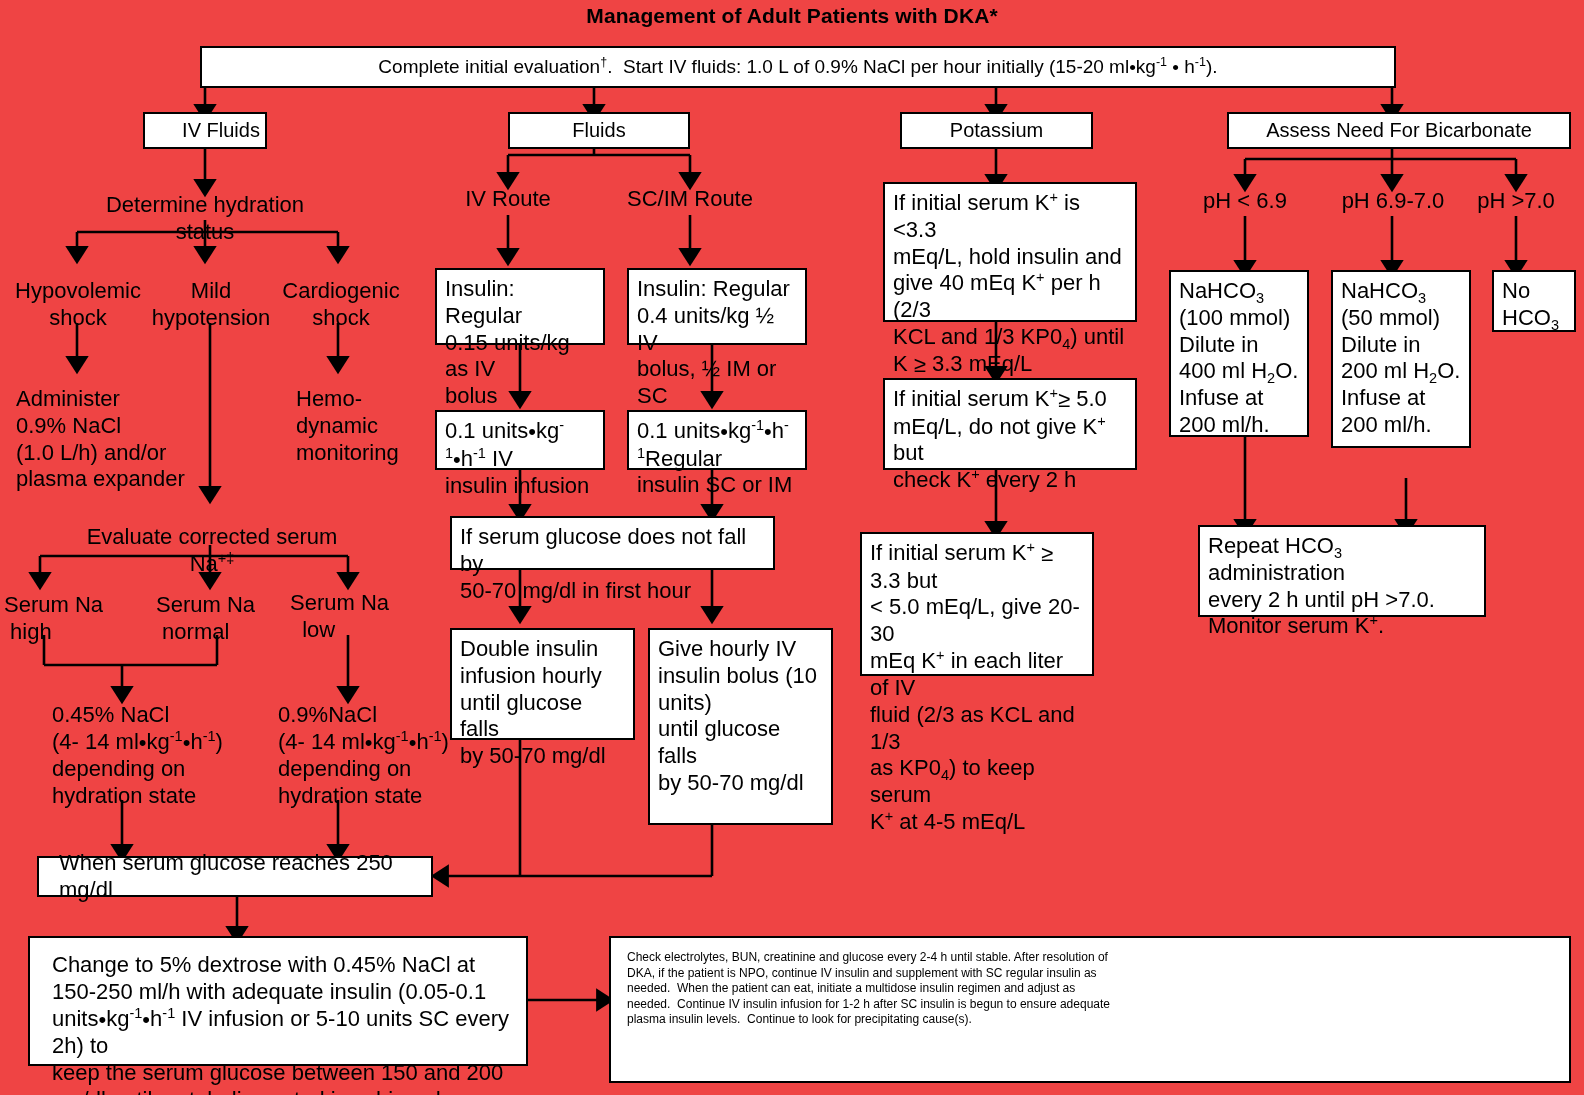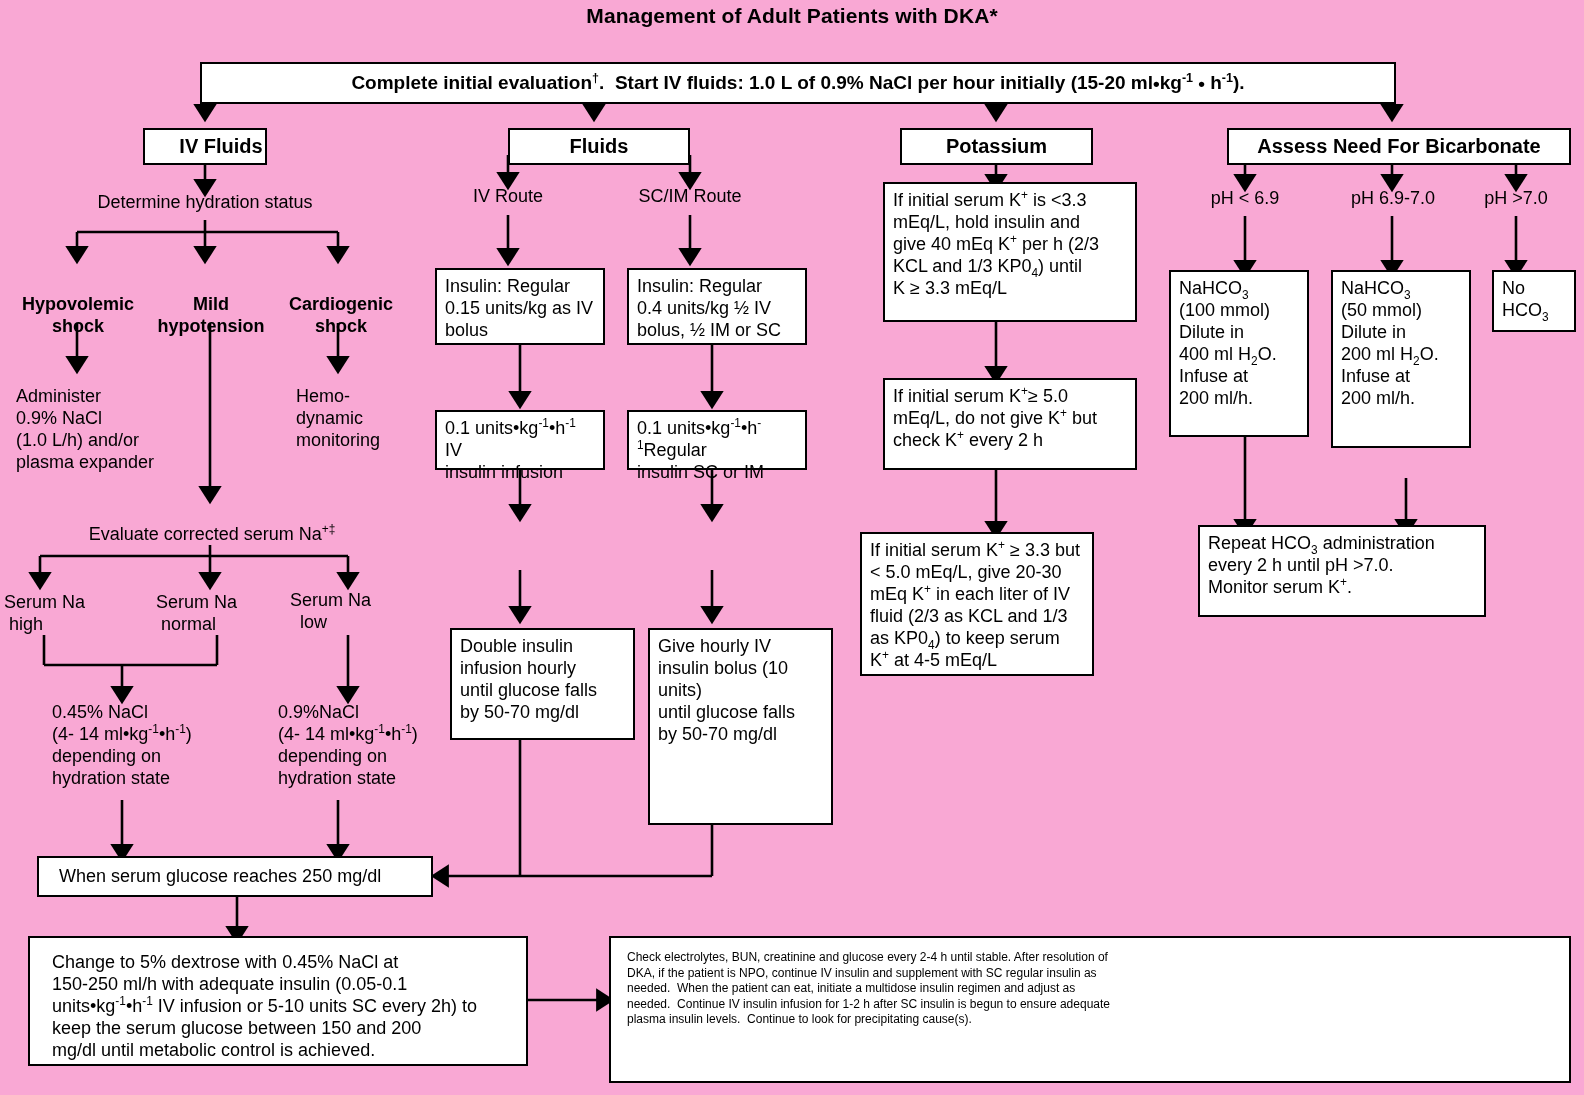--- a/index.html
+++ b/index.html
@@ -7,45 +7,45 @@
   body{
     font-family:"Liberation Sans", sans-serif;
     color:#000;
     -webkit-font-smoothing:antialiased;
   }
   #chart{
     position:relative;
     width:1584px;
     height:1095px;
     overflow:hidden;
-    background:#f9a8d4;
+    background:#ef4444;
   }
   #wires{
     position:absolute;
     left:0; top:0;
     width:1584px;
     height:1095px;
     pointer-events:none;
   }
   .node{
     position:absolute;
     box-sizing:border-box;
   }
   .boxed{
     border:2.5px solid #000;
     background:#fff;
   }
   .pad{ padding:6px 8px; }
   .t{ line-height:1.22; }
-  .bold{ font-weight:bold;margin-top:16px; }
+  .bold{ font-weight:normal; }
   .ctr{ text-align:center; }
   .lft{ text-align:left; }
   .f20{ font-size:20px; }
   .f19{ font-size:19px; }
-  .f18{ font-size:18px; }
+  .f18{ font-size:22px; }
   .f17{ font-size:12px; }
 
   #title{
     position:absolute;
     left:0; top:4px;
     width:1584px;
     text-align:center;
     font-size:21px;
     font-weight:bold;
     letter-spacing:0.1px;
@@ -202,20 +202,21 @@
   </div>
 
   <div class="node boxed pad t f18 lft" style="left:435px; top:268px; width:170px; height:77px;">Insulin: Regular<br>0.15 units/kg as IV<br>bolus</div>
 
   <div class="node boxed pad t f18 lft" style="left:627px; top:268px; width:180px; height:77px;">Insulin: Regular<br>0.4 units/kg ½ IV<br>bolus, ½ IM or SC</div>
 
   <div class="node boxed pad t f18 lft" style="left:435px; top:410px; width:170px; height:60px;">0.1 units<span class="mid">•</span>kg<sup>-1</sup><span class="mid">•</span>h<sup>-1</sup> IV<br>insulin infusion</div>
 
   <div class="node boxed pad t f18 lft" style="left:627px; top:410px; width:180px; height:60px;">0.1 units<span class="mid">•</span>kg<sup>-1</sup><span class="mid">•</span>h<sup>-1</sup>Regular<br>insulin SC or IM</div>
 
+  <div class="node boxed pad t f18 lft" style="left:450px; top:516px; width:325px; height:54px;">If serum glucose does not fall by<br>50-70 mg/dl in first hour</div>
 
   <div class="node boxed pad t f18 lft" style="left:450px; top:628px; width:185px; height:112px;">Double insulin<br>infusion hourly<br>until glucose falls<br>by 50-70 mg/dl</div>
 
   <div class="node boxed pad t f18 lft" style="left:648px; top:628px; width:185px; height:197px;">Give hourly IV<br>insulin bolus (10 units)<br>until glucose falls<br>by 50-70 mg/dl</div>
 
   <div class="node boxed pad t f18 lft" style="left:883px; top:182px; width:254px; height:140px;">If initial serum K<sup>+</sup> is &lt;3.3<br>mEq/L, hold insulin and<br>give 40 mEq K<sup>+</sup> per h (2/3<br>KCL and 1/3 KP0<sub>4</sub>) until<br>K <span class="mid">≥</span> 3.3 mEq/L</div>
 
   <div class="node boxed pad t f18 lft" style="left:883px; top:378px; width:254px; height:92px;">If initial serum K<sup>+</sup><span class="mid">≥</span> 5.0<br>mEq/L, do not give K<sup>+</sup> but<br>check K<sup>+</sup> every 2 h</div>
 
   <div class="node boxed pad t f18 lft" style="left:860px; top:532px; width:234px; height:144px;">If initial serum K<sup>+</sup> <span class="mid">≥</span> 3.3 but<br>&lt; 5.0 mEq/L, give 20-30<br>mEq K<sup>+</sup> in each liter of IV<br>fluid (2/3 as KCL and 1/3<br>as KP0<sub>4</sub>) to keep serum<br>K<sup>+</sup> at 4-5 mEq/L</div>

